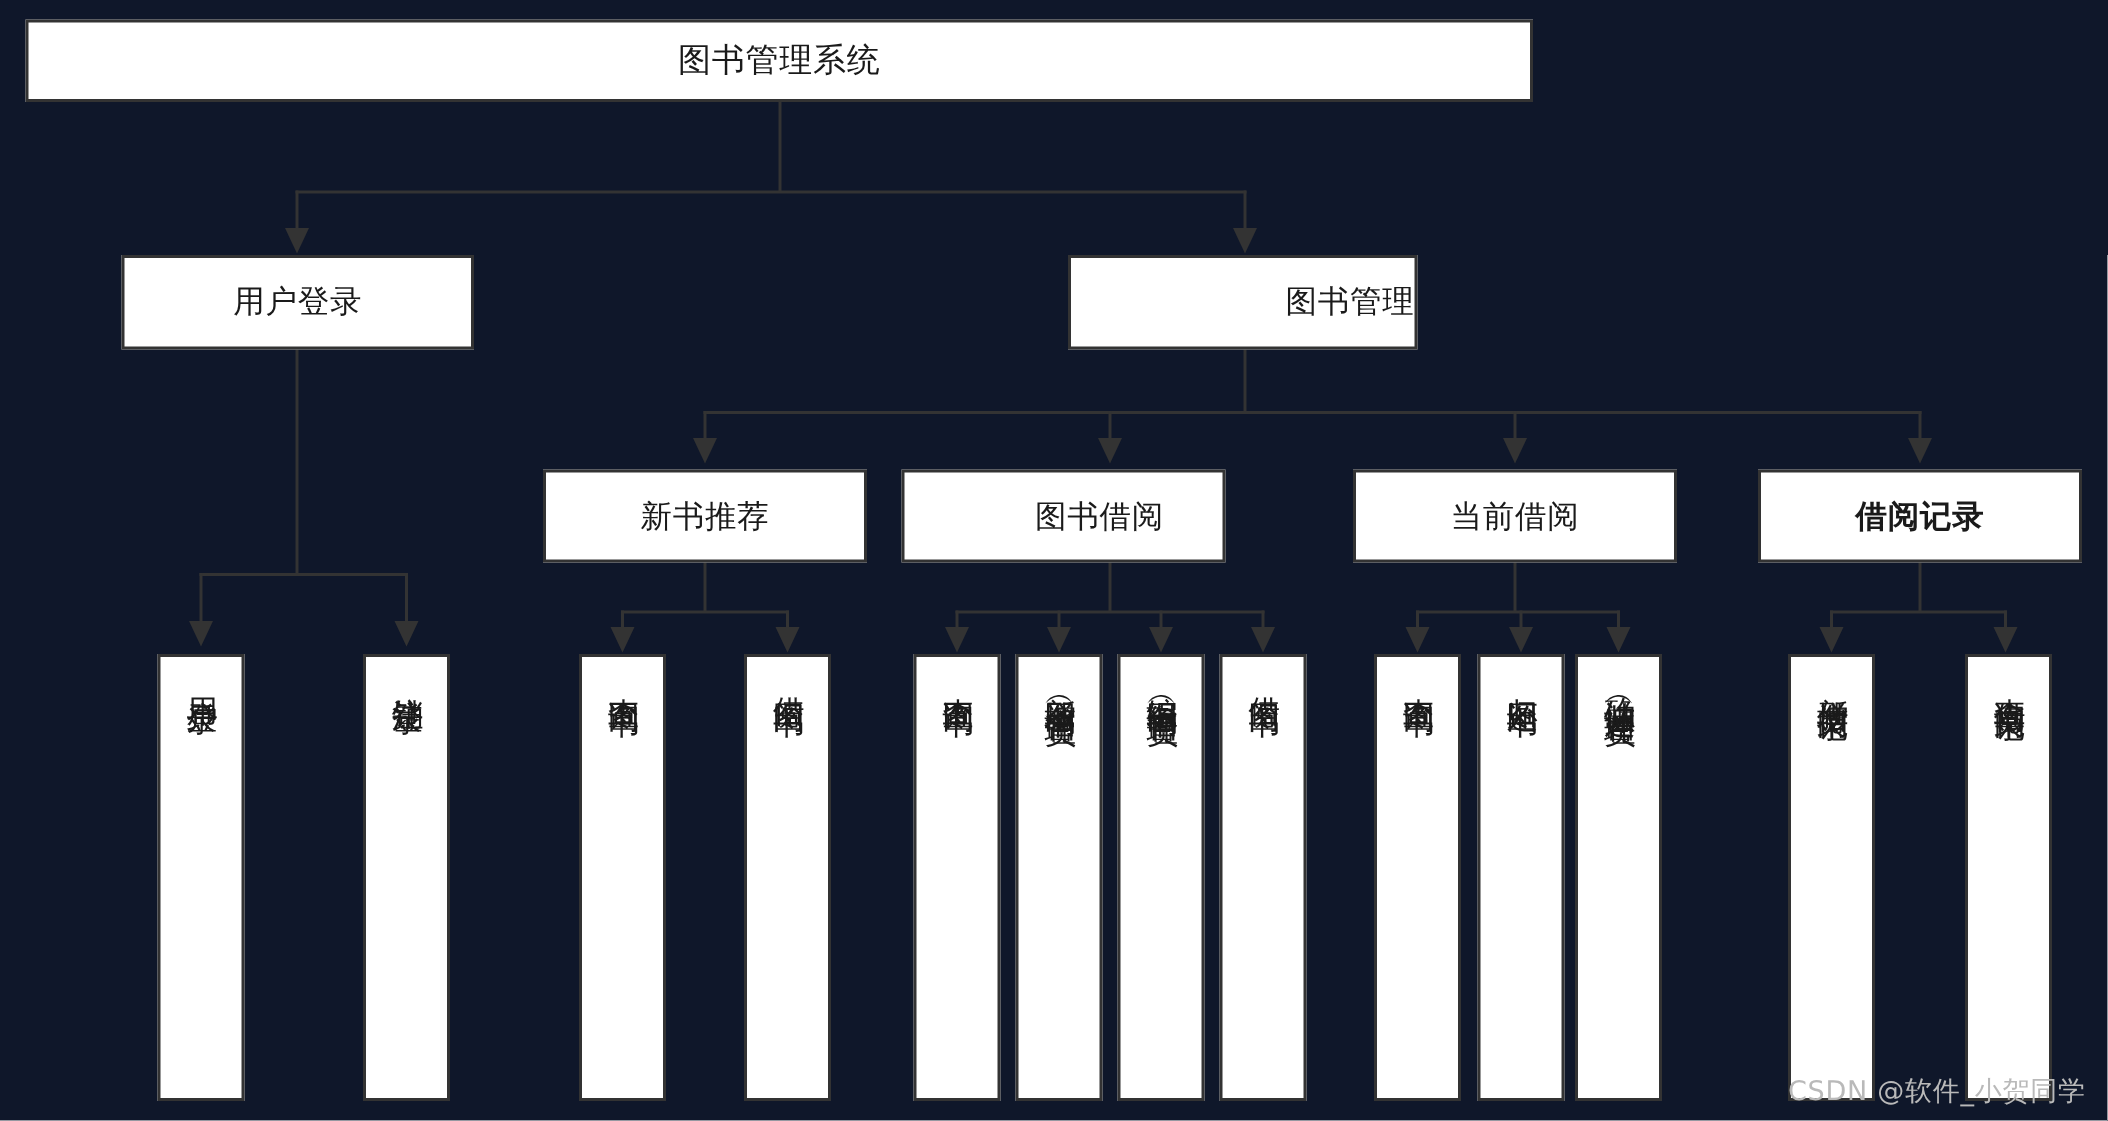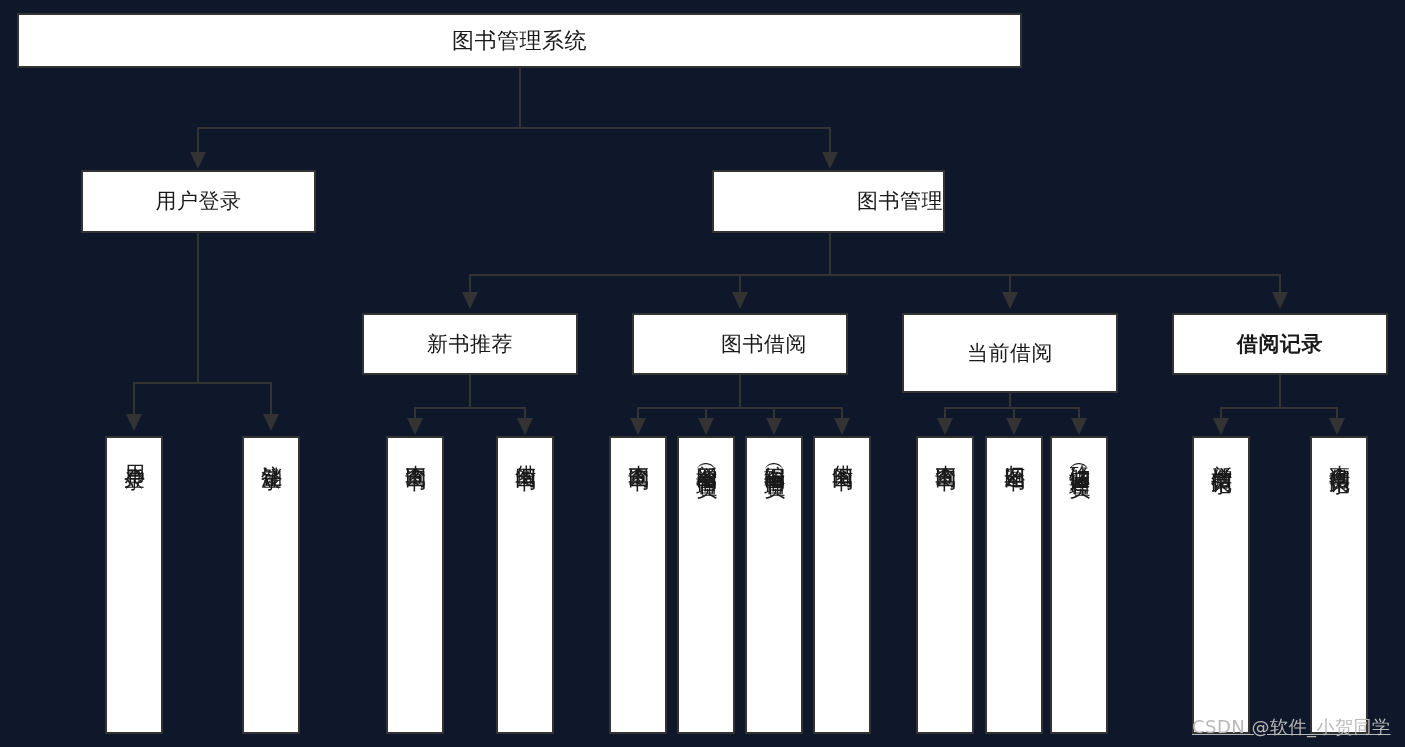--- a/index.html
+++ b/index.html
@@ -127,24 +127,24 @@
   <div class="edge v" style="left:739px; top:274px; height:32px;"></div>
   <div class="arrow" style="left:732px; top:292px;"></div>
   <div class="edge v" style="left:1009px; top:274px; height:32px;"></div>
   <div class="arrow" style="left:1002px; top:292px;"></div>
   <div class="edge v" style="left:1279px; top:274px; height:32px;"></div>
   <div class="arrow" style="left:1272px; top:292px;"></div>
 
   <div class="node horiz" style="left:362px; top:313px; width:216px; height:62px;">
     <span class="label">新书推荐</span>
   </div>
-  <div class="node horiz" style="left:632px; top:313px; width:216px; height:62px;padding-left:48px;">
+  <div class="node horiz" style="left:601px; top:313px; width:216px; height:62px;padding-left:48px;">
     <span class="label">图书借阅</span>
   </div>
-  <div class="node horiz" style="left:902px; top:313px; width:216px; height:80px;">
+  <div class="node horiz" style="left:902px; top:313px; width:216px; height:62px;">
     <span class="label">当前借阅</span>
   </div>
   <div class="node horiz" style="left:1172px; top:313px; width:216px; height:62px;font-weight:bold;">
     <span class="label">借阅记录</span>
   </div>
 
   <div class="edge v" style="left:469px; top:375px; height:33px;"></div>
   <div class="edge h" style="left:414px; top:407px; width:112px;"></div>
   <div class="edge v" style="left:414px; top:407px; height:12px;"></div>
   <div class="arrow" style="left:407px; top:418px;"></div>
@@ -215,15 +215,15 @@
     <span class="label">确认归还（管理员）</span>
   </div>
 
   <div class="node vert" style="left:1192px; top:436px; width:58px; height:298px;">
     <span class="label">新增借阅记录</span>
   </div>
   <div class="node vert" style="left:1310px; top:436px; width:58px; height:298px;">
     <span class="label">查询借阅记录</span>
   </div>
 
-  <div id="watermark" style="left:1192px; top:715px;text-decoration:underline;">CSDN @软件_小贺同学</div>
+  <div id="watermark" style="left:1192px; top:715px;">CSDN @软件_小贺同学</div>
 
 </div>
 
 </body></html>

